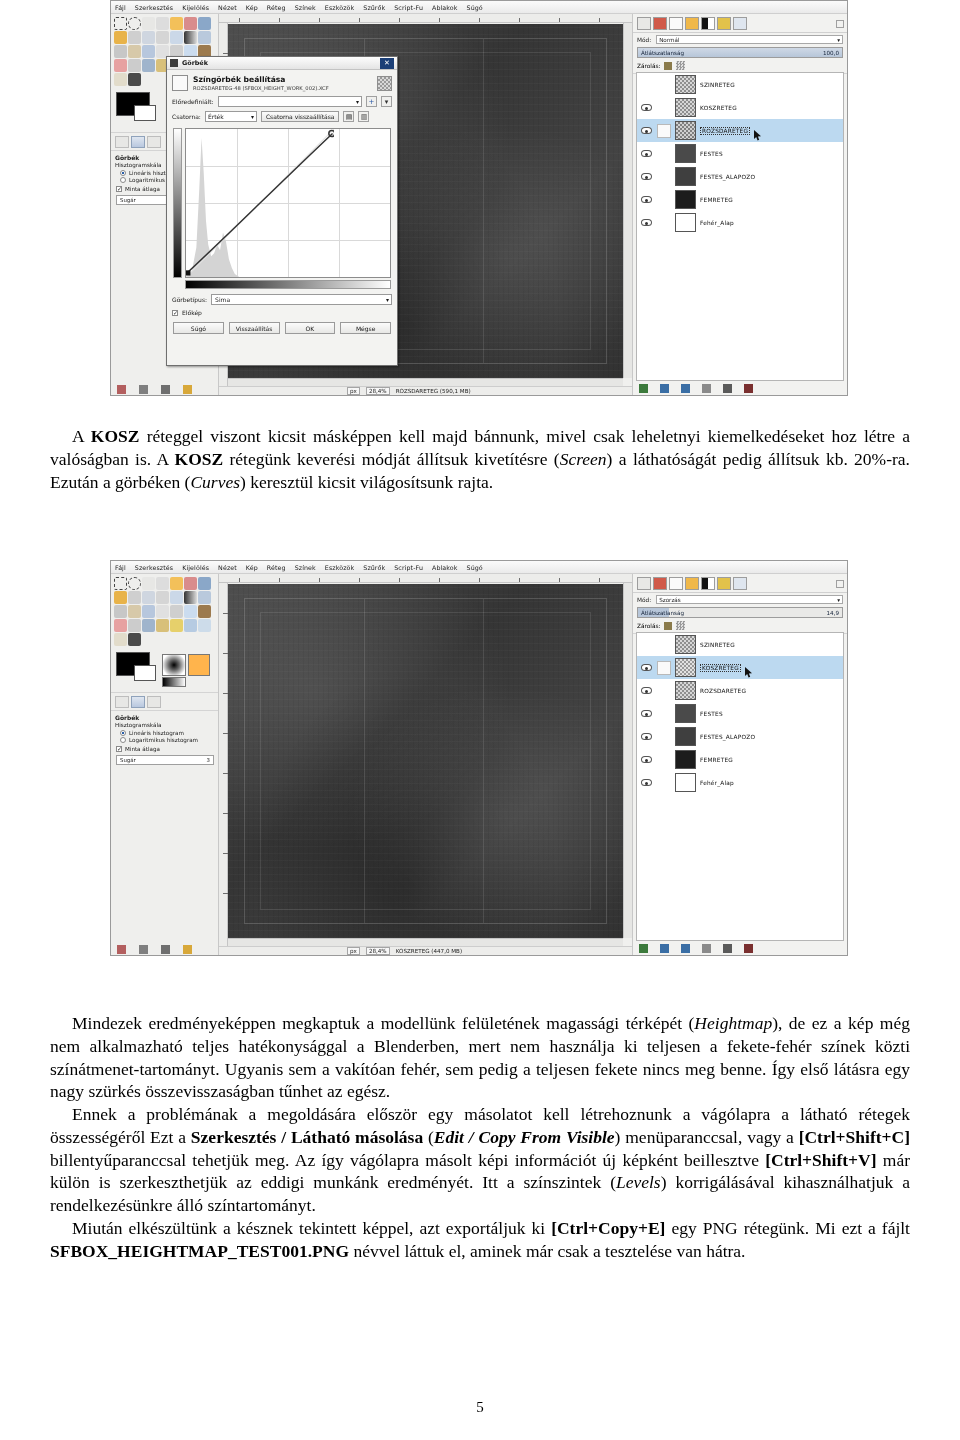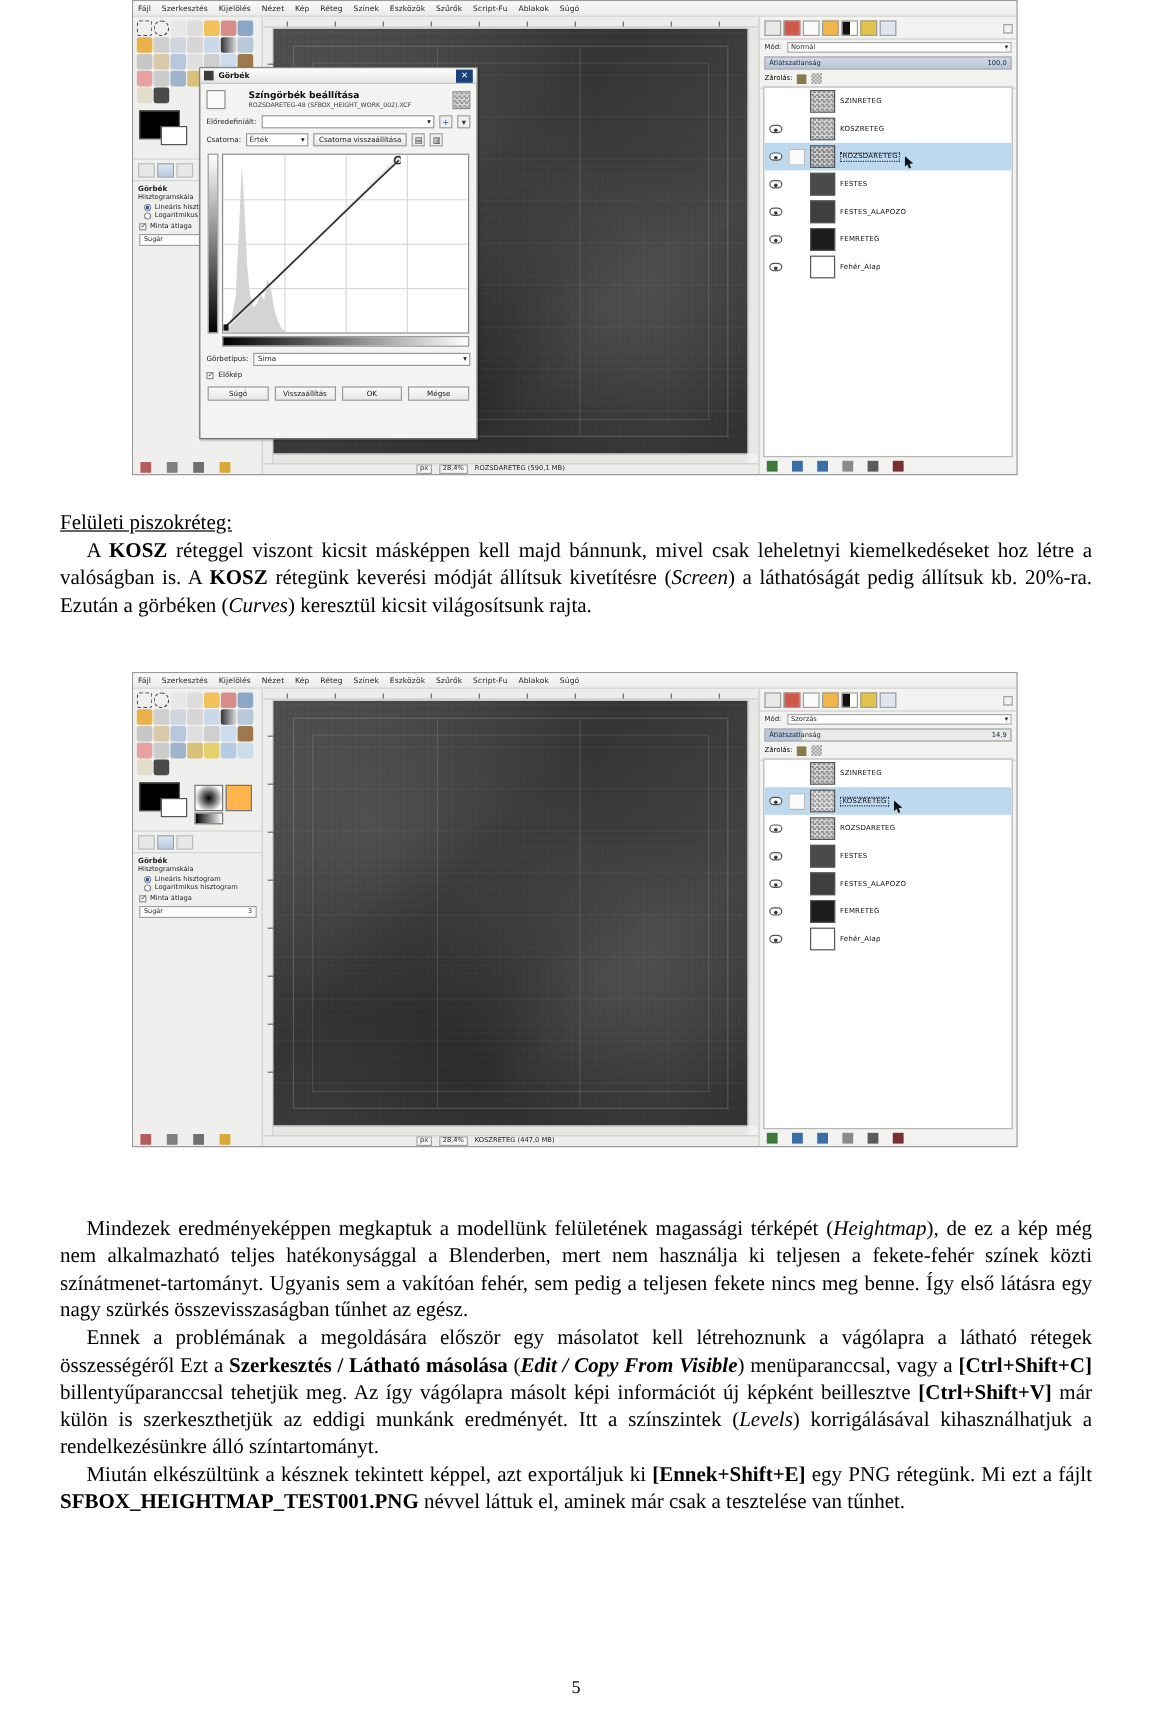--- a/index.html
+++ b/index.html
@@ -142,21 +142,21 @@
     font-family: "DejaVu Sans", sans-serif;
   }
   .dlg-title {
     height:13px; background:linear-gradient(#fdfdfd,#e4e4e4);
     border-bottom:1px solid #c3c3c3;
     display:flex; align-items:center; gap:4px; padding:0 3px;
     font-size:6.4px; font-weight:bold; color:#111;
   }
   .dlg-ico { width:8px; height:8px; background:#3c3c3c; }
   .dlg-close { margin-left:auto; width:14px; height:11px; background:#1b3f77; color:#fff; font-size:7px; display:flex; align-items:center; justify-content:center; }
-  .dlg-head { display:flex; align-items:center; gap:19px; padding:5px 5px 3px 5px; }
+  .dlg-head { display:flex; align-items:center; gap:5px; padding:5px 5px 3px 5px; }
   .dlg-head-ico { width:16px; height:16px; border:1px solid #8e8e8e; background:#fafafa; }
   .dlg-h1 { font-size:7.6px; font-weight:bold; color:#111; }
   .dlg-h2 { font-size:5.2px; color:#3a3a3a; margin-top:1px; }
   .dlg-headpat { margin-left:auto; width:15px; height:15px; background:
       repeating-conic-gradient(#9a9a9a 0% 25%, #d8d8d8 0% 50%) 0 0/4px 4px; border:1px solid #8e8e8e; }
   .dlg-row { display:flex; align-items:center; gap:4px; padding:2px 5px; font-size:6px; color:#1a1a1a; }
   .dlg-input { flex:1; height:11px; border:1px solid #9a9a9a; background:#fff; display:flex; align-items:center; justify-content:flex-end; padding-right:2px; font-size:6px; }
   .mini-btn { width:11px; height:11px; border:1px solid #a0a0a0; background:#f0f0ee; display:flex; align-items:center; justify-content:center; font-size:7px; color:#2a58a6; }
   .sel-box { width:52px; height:11px; border:1px solid #9a9a9a; background:#fff; display:flex; align-items:center; justify-content:space-between; padding:0 2px; font-size:6px; }
   .btn { height:11px; border:1px solid #9a9a9a; background:linear-gradient(#fbfbfb,#e7e7e5); display:flex; align-items:center; justify-content:center; font-size:6px; color:#151515; padding:0 4px; }
@@ -489,21 +489,20 @@
       <div class="dlg-foot">
         <span class="btn">Súgó</span>
         <span class="btn">Visszaállítás</span>
         <span class="btn">OK</span>
         <span class="btn">Mégse</span>
       </div>
     </div>
   </div>
 
   <div class="doc" style="top:425px;">
-    <div class="sec-head">Felületi piszokréteg:</div>
     <p class="body"><span>A </span><b>KOSZ</b><span> réteggel viszont kicsit másképpen kell majd bánnunk, mivel csak leheletnyi kiemelkedéseket hoz létre a valóságban is. A </span><b>KOSZ</b><span> rétegünk keverési módját állítsuk kivetítésre (</span><i>Screen</i><span>) a láthatóságát pedig állítsuk kb. 20%-ra. Ezután a görbéken (</span><i>Curves</i><span>) keresztül kicsit világosítsunk rajta.</span></p>
   </div>
 
   <div class="gimp" style="left:110px; top:560px; width:738px; height:396px;">
 
     <div class="gimp-menubar">
       <span>Fájl</span>
       <span>Szerkesztés</span>
       <span>Kijelölés</span>
       <span>Nézet</span>
@@ -730,17 +729,17 @@
         <div class="dbtn" style="background:#8a8a8a;"></div>
         <div class="dbtn" style="background:#5a5a5a;"></div>
         <div class="dbtn" style="background:#7a2f2f;"></div>
       </div>
     </div>
   </div>
 
   <div class="doc" style="top:1012px;">
     <p class="body"><span>Mindezek eredményeképpen megkaptuk a modellünk felületének magassági térképét (</span><i>Heightmap</i><span>), de ez a kép még nem alkalmazható teljes hatékonysággal a Blenderben, mert nem használja ki teljesen a fekete-fehér színek közti színátmenet-tartományt. Ugyanis sem a vakítóan fehér, sem pedig a teljesen fekete nincs meg benne. Így első látásra egy nagy szürkés összevisszaságban tűnhet az egész.</span></p>
     <p class="body"><span>Ennek a problémának a megoldására először egy másolatot kell létrehoznunk a vágólapra a látható rétegek összességéről Ezt a </span><b>Szerkesztés / Látható másolása</b><span> (</span><b><i>Edit / Copy From Visible</i></b><span>) menüparanccsal, vagy a </span><b>[Ctrl+Shift+C]</b><span> billentyűparanccsal tehetjük meg. Az így vágólapra másolt képi információt új képként beillesztve </span><b>[Ctrl+Shift+V]</b><span> már külön is szerkeszthetjük az eddigi munkánk eredményét. Itt a színszintek (</span><i>Levels</i><span>) korrigálásával kihasználhatjuk a rendelkezésünkre álló színtartományt.</span></p>
-    <p class="body"><span>Miután elkészültünk a késznek tekintett képpel, azt exportáljuk ki </span><b>[Ennek+Shift+E]</b><span> egy PNG rétegünk. Mi ezt a fájlt </span><b>SFBOX_HEIGHTMAP_TEST001.PNG</b><span> névvel láttuk el, aminek már csak a tesztelése van tűnhet.</span></p>
+    <p class="body"><span>Miután elkészültünk a késznek tekintett képpel, azt exportáljuk ki </span><b>[Ctrl+Copy+E]</b><span> egy PNG rétegünk. Mi ezt a fájlt </span><b>SFBOX_HEIGHTMAP_TEST001.PNG</b><span> névvel láttuk el, aminek már csak a tesztelése van hátra.</span></p>
   </div>
 
   <div class="pagenum">5</div>
 </div>
 
 </body></html>

